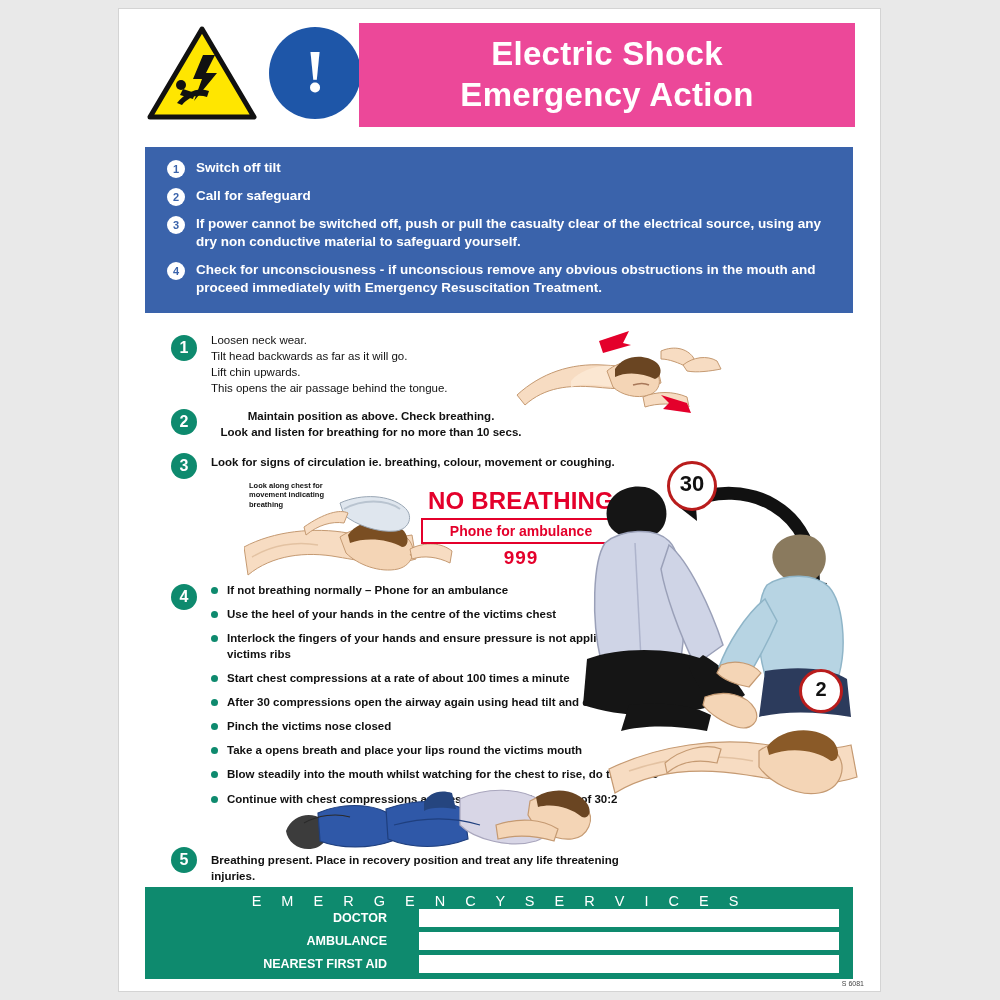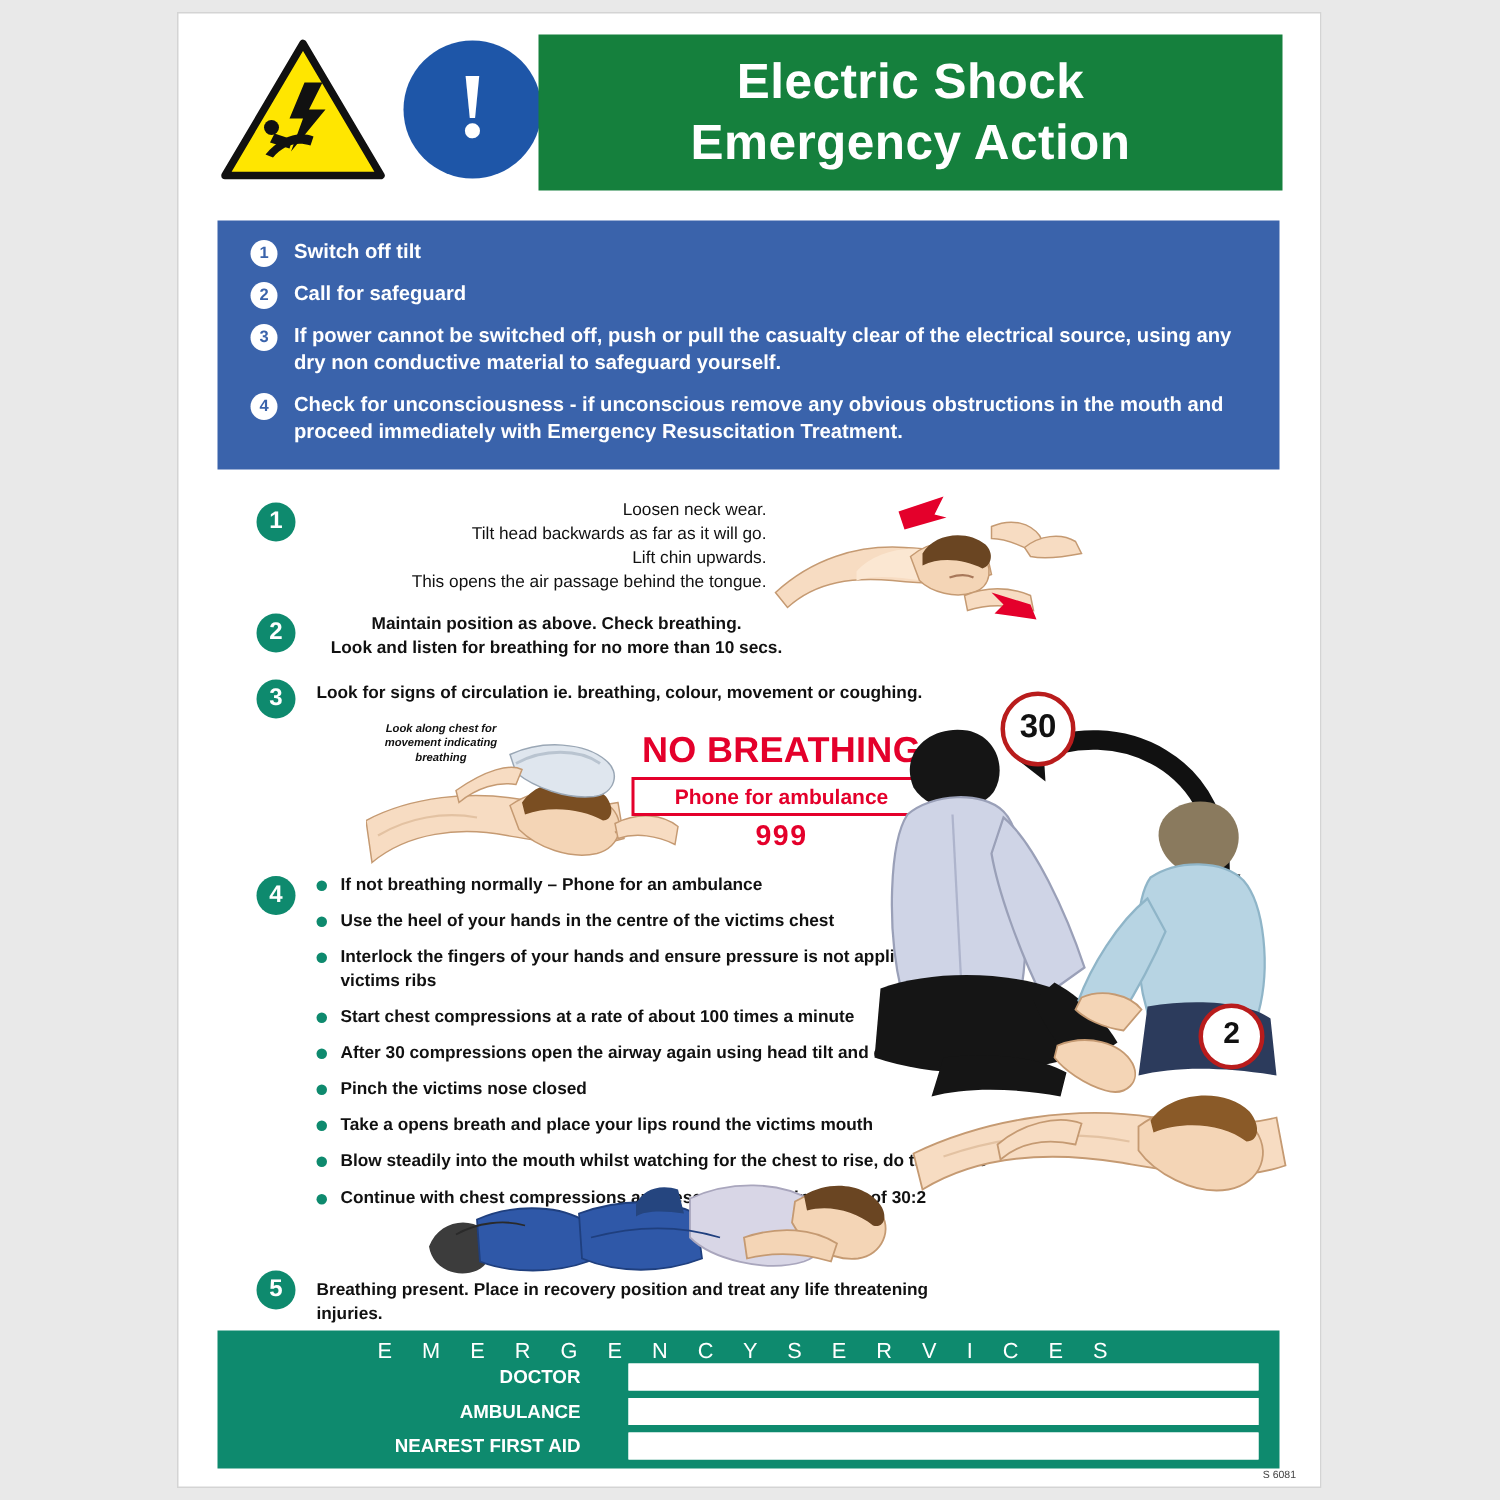--- a/index.html
+++ b/index.html
@@ -48,21 +48,21 @@
     font-weight: bold;
     line-height: 88px;
     text-align: center;
     font-family: "Liberation Serif", serif;
   }
 
   .title-box {
     position: absolute;
     left: 240px; top: 14px;
     width: 496px; height: 104px;
-    background: #15803d;
+    background: #ec4899;
     color: #ffffff;
     display: flex;
     flex-direction: column;
     align-items: center;
     justify-content: center;
     text-align: center;
   }
   .title-line {
     font-size: 33px;
     font-weight: bold;
@@ -194,23 +194,21 @@
     letter-spacing: 1px;
   }
 
   .chest-label {
     position: absolute;
     left: 130px; top: 472px;
     width: 90px;
     font-size: 7.5px;
     font-weight: bold;
     color: #111111;
-    text-align: center;
     line-height: 1.25;
-    font-style: italic;
   }
 
   
   .illus { position: absolute; }
   #illus-head { left: 392px; top: 316px; width: 230px; height: 90px; }
   #illus-chest { left: 125px; top: 478px; width: 210px; height: 100px; }
   #illus-cpr  { left: 450px; top: 460px; width: 300px; height: 330px; }
   #illus-recovery { left: 155px; top: 760px; width: 330px; height: 90px; }
 
   .badge30, .badge2 {
@@ -308,21 +306,21 @@
         <div class="bnum">3</div>
         <div class="btext">If power cannot be switched off, push or pull the casualty clear of the electrical source, using any dry non conductive material to safeguard yourself.</div>
       </div>
       <div class="bstep">
         <div class="bnum">4</div>
         <div class="btext">Check for unconsciousness - if unconscious remove any obvious obstructions in the mouth and proceed immediately with Emergency Resuscitation Treatment.</div>
       </div>
     </div>
 
     <div class="gnum" id="g1">1</div>
-    <div class="blk" id="t1" style="white-space: pre-line; text-align: right;">Loosen neck wear.
+    <div class="blk" id="t1" style="white-space: pre-line;">Loosen neck wear.
 Tilt head backwards as far as it will go.
 Lift chin upwards.
 This opens the air passage behind the tongue.</div>
 
     <svg class="illus" id="illus-head" viewBox="0 0 230 90">
       <path d="M6 70 C30 48 60 38 92 40 C112 41 128 44 146 40 L150 58 C128 66 104 64 84 62 C58 60 34 62 14 80 Z" fill="#f7dcc2" stroke="#c59a72" stroke-width="1"></path>
       <path d="M60 56 C70 44 92 38 108 42 L104 62 C88 60 72 58 60 62 Z" fill="#fbe7d2"></path>
       <path d="M96 46 C110 34 130 34 142 44 C152 52 150 66 138 70 C126 74 110 70 102 62 Z" fill="#f4d5b6" stroke="#c59a72" stroke-width="1"></path>
       <path d="M104 44 C112 30 134 28 146 38 C152 44 150 52 144 54 C132 48 116 46 104 52 Z" fill="#6a4522"></path>
       <path d="M122 60 C128 58 134 58 138 60" stroke="#a8785a" stroke-width="1.5" fill="none"></path>

